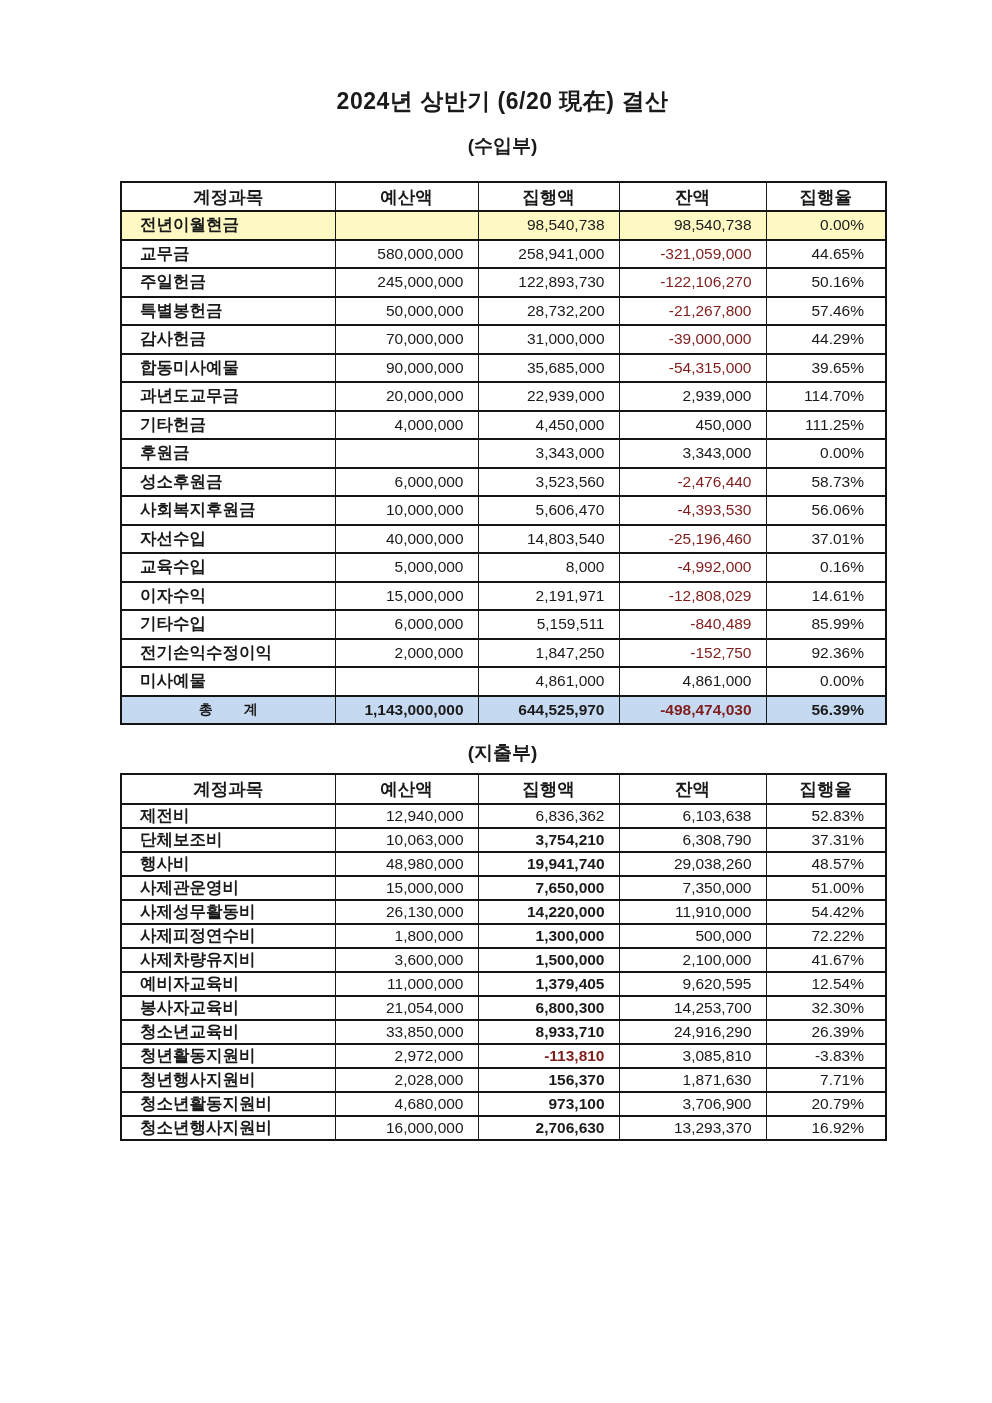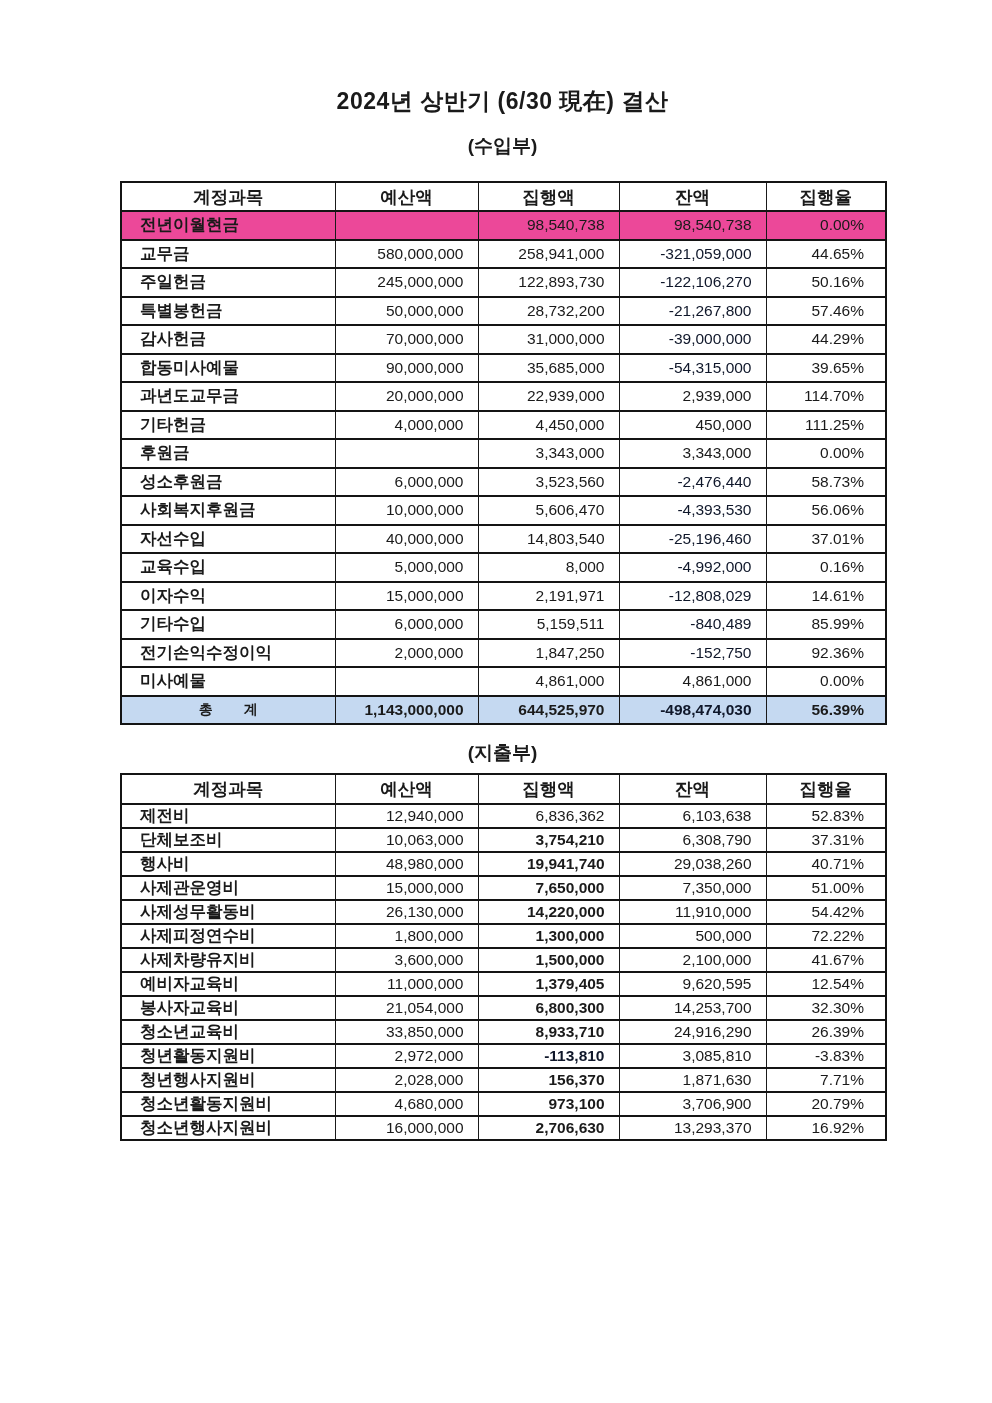--- a/index.html
+++ b/index.html
@@ -31,30 +31,30 @@
     padding:0;overflow:hidden;white-space:nowrap;
   }
   thead tr{height:29px;}
   #income-table tbody tr{height:28.5px;}
   #expense-table thead tr{height:30px;}
   #expense-table tbody tr{height:14px;}
   th{font-size:17.5px;font-weight:700;text-align:center;}
   td.acc{font-size:16.5px;font-weight:700;text-align:left;padding-left:18px;}
   td.num{font-size:15.5px;text-align:right;padding-right:14px;font-weight:400;}
   td.rate{padding-right:21px;margin-top:32px;}
-  td.neg{color:#0f172a;}
+  td.neg{color:#7f1d1d;}
   td.bold{font-weight:700;}
-  tr.green td{background:#ec4899;}
+  tr.green td{background:#fef9c3;}
   tr.total td{background:#c5d9f1;font-weight:700;}
   tr.total td.acc{text-align:center;padding-left:0;white-space:pre;font-size:14px;}
 </style>
 </head>
 <body>
 
-<div class="doc-title">2024년 상반기 (6/30 現在) 결산</div>
+<div class="doc-title">2024년 상반기 (6/20 現在) 결산</div>
 
 <div id="income-label" class="section-label">(수입부)</div>
 
 <table id="income-table">
   <colgroup>
     <col style="width:214px">
       <col style="width:143px">
       <col style="width:141px">
       <col style="width:147px">
       <col style="width:120px">
@@ -230,21 +230,21 @@
         <td class="num">10,063,000</td>
         <td class="num bold">3,754,210</td>
         <td class="num">6,308,790</td>
         <td class="num rate">37.31%</td>
       </tr>
       <tr>
         <td class="acc">행사비</td>
         <td class="num">48,980,000</td>
         <td class="num bold">19,941,740</td>
         <td class="num">29,038,260</td>
-        <td class="num rate">40.71%</td>
+        <td class="num rate">48.57%</td>
       </tr>
       <tr>
         <td class="acc">사제관운영비</td>
         <td class="num">15,000,000</td>
         <td class="num bold">7,650,000</td>
         <td class="num">7,350,000</td>
         <td class="num rate">51.00%</td>
       </tr>
       <tr>
         <td class="acc">사제성무활동비</td>

